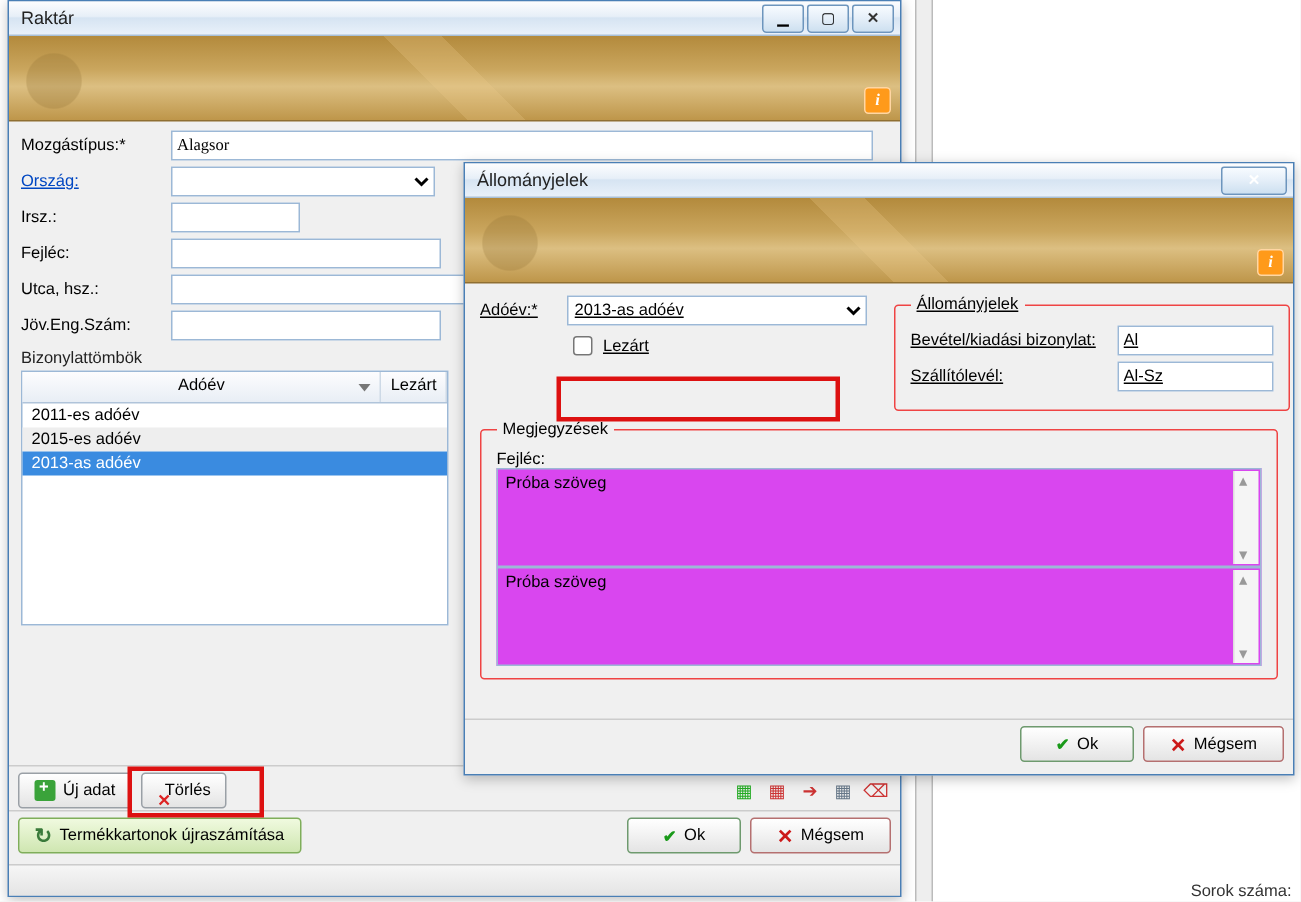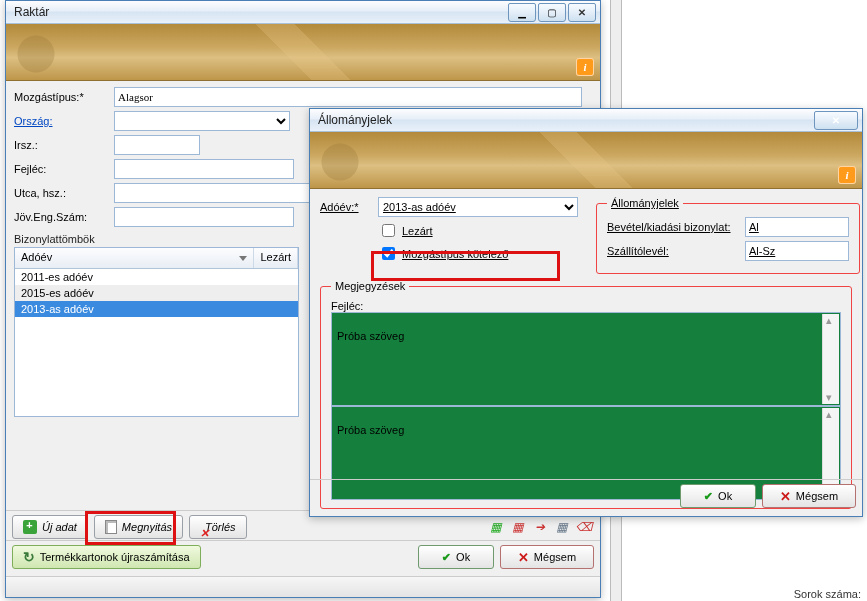--- a/index.html
+++ b/index.html
@@ -74,20 +74,21 @@
   border:1px solid #9cb8d6; height:20px; font:inherit; background:#fff;
 }
 a.linklike { color:#0047c2; text-decoration:underline; }
 .section-label { margin:6px 0 2px 0; color:#222; }
 .grid {
   border:1px solid #9cb8d6; background:#fff; height:168px; width: 283px;
 }
 .grid-head {
   display:flex; background:linear-gradient(#fdfdfe,#e8eef5); border-bottom:1px solid #b0c4da;
   height:20px;
+  text-align:center;
 }
 .grid-head .col {
   padding:3px 6px; border-right:1px solid #cdd9e6; position:relative;
 }
 .sort-down {
   position:absolute; right:6px; top:8px;
   width:0;height:0;border-left:4px solid transparent;border-right:4px solid transparent;border-top:5px solid #777;
 }
 .grid-row { display:flex; padding:2px 6px; }
 .grid-row.alt { background:#eee; }
@@ -109,21 +110,21 @@
 .ic-check { color:#1a9a1a; font-weight:bold; }
 .ic-x { color:#cc1818; font-weight:bold; font-size:13px;}
 .ic-refresh { color:#3a7a3a; font-size:14px; font-weight:bold;}
 .toolbar-mini { display:flex; gap:6px; padding:3px 2px; }
 .toolbar-mini .mini { width:16px; height:16px; font-size:12px; display:inline-flex; align-items:center; justify-content:center;}
 .hl-red { position:absolute; border:3px solid #d11; pointer-events:none; }
 .footer-row { display:flex; align-items:center; gap:6px; padding:4px 6px; border-top:1px solid #ccc; position:absolute; left:0; right:0; }
 fieldset.fs { border:1px solid #ef4444; border-radius:3px; padding:8px 10px; margin:0;}
 fieldset.fs legend { padding:0 4px; }
 .textarea-like {
-  border:1px solid #9cb8d6; background:#15803d; height:58px; position:relative; padding:17px 5px;
+  border:1px solid #9cb8d6; background:#d946ef; height:58px; position:relative; padding:3px 5px;
 }
 .scroll-hint {
   position:absolute; right:1px; top:1px; bottom:1px; width:16px;
   background:#f5f5f5; border-left:1px solid #ddd;
 }
 .scroll-hint::before{content:"▴"; position:absolute; top:0; left:3px; color:#999;}
 .scroll-hint::after{content:"▾"; position:absolute; bottom:0; left:3px; color:#999;}
 .statusbar { position:absolute; right:6px; bottom:1px; font-size:11px; color:#333; }
 .side-strip { position:absolute; left:610px; top:0; bottom:0; width:10px; background:#eee; border-left:1px solid #bbb; border-right:1px solid #bbb; }
 </style>
@@ -184,28 +185,24 @@
         </div>
       <div class="grid-row alt">
           <span>2015-es adóév</span>
         </div>
       <div class="grid-row sel">
           <span>2013-as adóév</span>
         </div>
     </div>
   </div>
 
-  <div class="footer-row" style="bottom:54px;font-style:italic;">
+  <div class="footer-row" style="bottom:54px;">
     <span class="btn">
       <span class="icon ic-plus"></span>
       <span>Új adat</span>
-    </span>
-    <span class="btn">
-      <span class="icon ic-doc"></span>
-      <span>Megnyitás</span>
     </span>
     <span class="btn">
       <span class="icon ic-del"></span>
       <span>Törlés</span>
     </span>
     <span style="flex:1"></span>
     <span class="toolbar-mini">
       <span class="mini" style="color:#2a2">▦</span>
       <span class="mini" style="color:#c33">▦</span>
       <span class="mini" style="color:#c33">➔</span>
@@ -249,24 +246,20 @@
       <div style="flex:1">
         <div class="form-row">
           <label style="width:58px">Adóév:*</label>
           <select style="width:200px">
             <option>2013-as adóév</option>
           </select>
         </div>
         <div class="form-row" style="margin-left:58px">
           <input type="checkbox" style="">
           <span style="margin-left:4px">Lezárt</span>
-        </div>
-        <div class="form-row" style="margin-left:58px">
-          <input type="checkbox" checked="" style="">
-          <span style="margin-left:4px">Mozgástípus kötelező</span>
         </div>
       </div>
 
       <div style="width:258px">
         <fieldset class="fs">
           <legend>Állományjelek</legend>
           <div class="form-row">
             <label style="width:138px">Bevétel/kiadási bizonylat:</label>
             <input type="text" style="width: 96px;" value="Al">
           </div>

